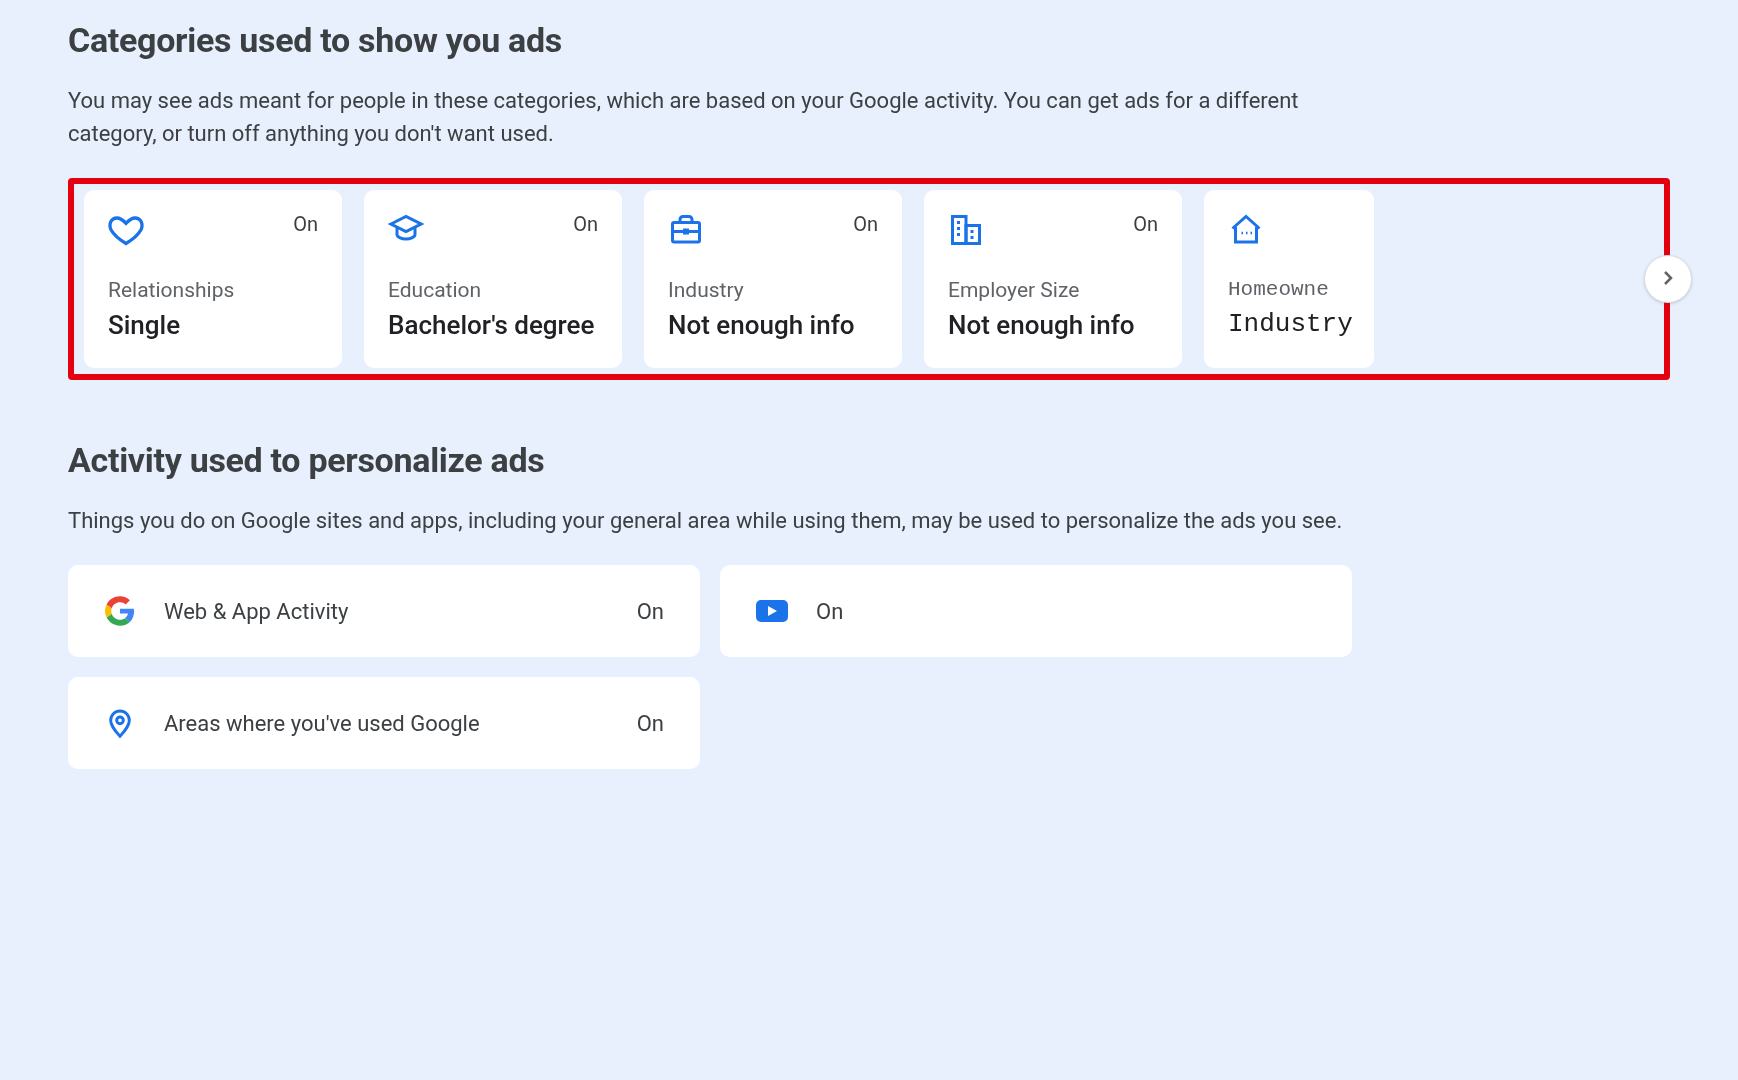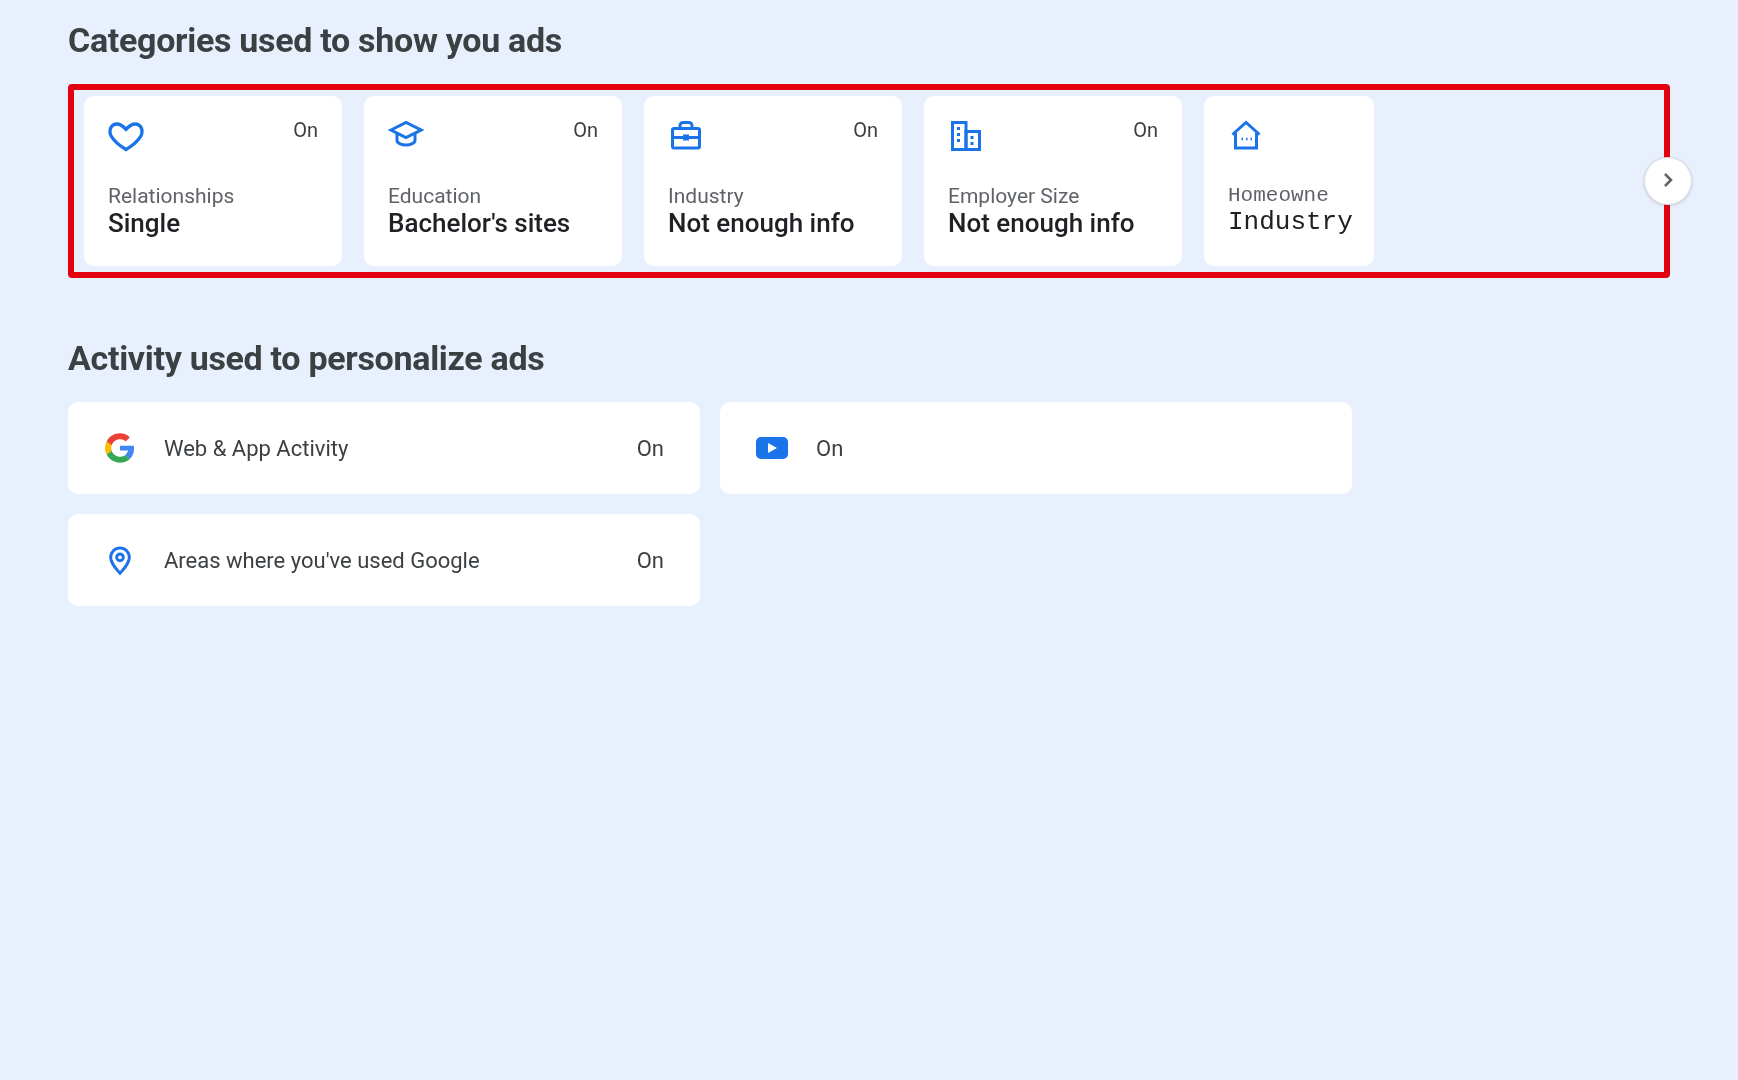--- a/index.html
+++ b/index.html
@@ -59,20 +59,21 @@
   color: #1a73e8;
 }
 .card-icon svg { width: 100%; height: 100%; }
 .status-label {
   font-size: 20px;
   color: #3c4043;
 }
 .card-category {
   font-size: 21px;
   color: #5f6368;
+  margin-bottom: 8px;
 }
 .card-value {
   font-size: 26px;
   font-weight: 500;
   color: #202124;
 }
 .scroll-btn {
   position: absolute;
   right: -28px;
   top: 50%;
@@ -123,20 +124,21 @@
 .activity-status {
   font-size: 22px;
   color: #3c4043;
 }
 </style>
 </head>
 <body>
 
 <section>
   <h2>Categories used to show you ads</h2>
+  <p class="section-desc">You may see ads meant for people in these categories, which are based on your Google activity. You can get ads for a different category, or turn off anything you don't want used.</p>
 
   <div class="highlight-box">
     <div class="cards-row">
 
       <div class="category-card">
         <div class="card-top">
           <span class="card-icon">
             <svg viewBox="0 0 24 24" fill="none" stroke="#1a73e8" stroke-width="2.2">
                 <path d="M12 21s-7.5-4.6-10-9.2C.3 8.2 2 4 6 4c2.2 0 3.9 1.3 6 3.5C14.1 5.3 15.8 4 18 4c4 0 5.7 4.2 4 7.8C19.5 16.4 12 21 12 21z"></path>
               </svg>
@@ -151,21 +153,21 @@
         <div class="card-top">
           <span class="card-icon">
             <svg viewBox="0 0 24 24" fill="none" stroke="#1a73e8" stroke-width="2">
                 <path d="M2 8l10-5 10 5-10 5L2 8z"></path>
                 <path d="M6 10v5c0 1.5 2.7 3 6 3s6-1.5 6-3v-5"></path>
               </svg>
           </span>
           <span class="status-label">On</span>
         </div>
         <div class="card-category">Education</div>
-        <div class="card-value">Bachelor's sites</div>
+        <div class="card-value">Bachelor's degree</div>
       </div>
 
       <div class="category-card">
         <div class="card-top">
           <span class="card-icon">
             <svg viewBox="0 0 24 24" fill="none" stroke="#1a73e8" stroke-width="2">
                 <rect x="3" y="7" width="18" height="13" rx="1"></rect>
                 <path d="M8 7V5a2 2 0 012-2h4a2 2 0 012 2v2"></path>
                 <path d="M3 13h18"></path>
                 <rect x="10" y="11" width="4" height="4" fill="#1a73e8" stroke="none"></rect>
@@ -214,20 +216,21 @@
         <svg viewBox="0 0 24 24" fill="none" stroke="#5f6368" stroke-width="2.5">
             <path d="M9 6l6 6-6 6"></path>
           </svg>
       </span>
     </button>
   </div>
 </section>
 
 <section class="activity-section">
   <h2>Activity used to personalize ads</h2>
+  <p class="section-desc">Things you do on Google sites and apps, including your general area while using them, may be used to personalize the ads you see.</p>
 
   <div class="activity-grid">
 
     <div class="activity-card">
       <span class="activity-icon">
         <svg viewBox="0 0 48 48">
             <path fill="#4285F4" d="M45.1 24.5c0-1.6-.1-2.8-.4-4H24v7.3h12c-.2 2-1.6 5-4.6 7l7.4 5.7c4.4-4.1 6.3-10.1 6.3-16z"></path>
             <path fill="#34A853" d="M24 46c6.1 0 11.2-2 14.9-5.5l-7.4-5.7c-2 1.4-4.6 2.3-7.5 2.3-5.8 0-10.7-3.8-12.4-9.1l-7.6 5.9C7.7 41.3 15.3 46 24 46z"></path>
             <path fill="#FBBC05" d="M11.6 28c-.4-1.3-.7-2.7-.7-4s.3-2.7.7-4l-7.6-5.9C2.5 17.3 1.5 20.5 1.5 24s1 6.7 2.5 9.9L11.6 28z"></path>
             <path fill="#EA4335" d="M24 10.9c3.3 0 6.2 1.1 8.5 3.3l6.3-6.3C34.9 4.1 29.8 2 24 2 15.3 2 7.7 6.7 4 14.1l7.6 5.9c1.7-5.3 6.6-9.1 12.4-9.1z"></path>

